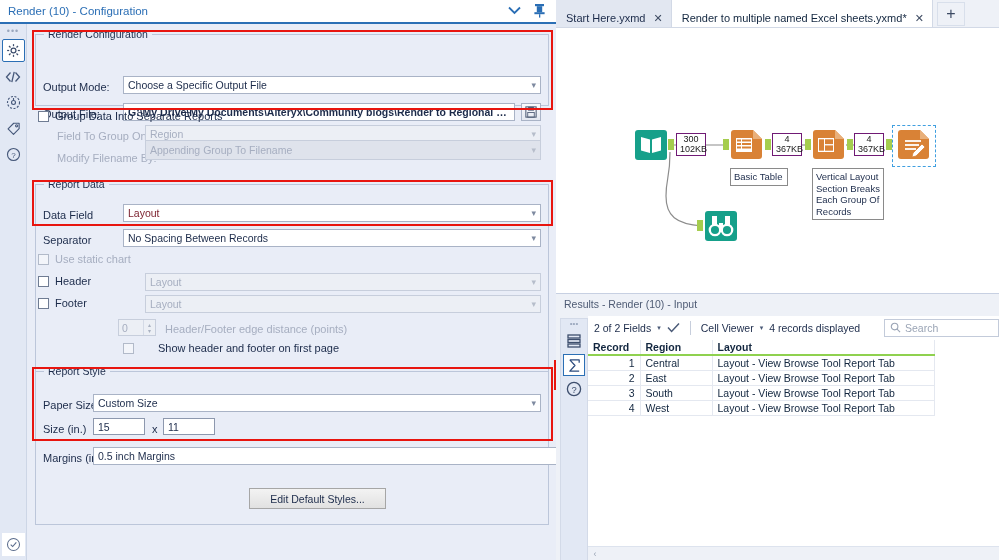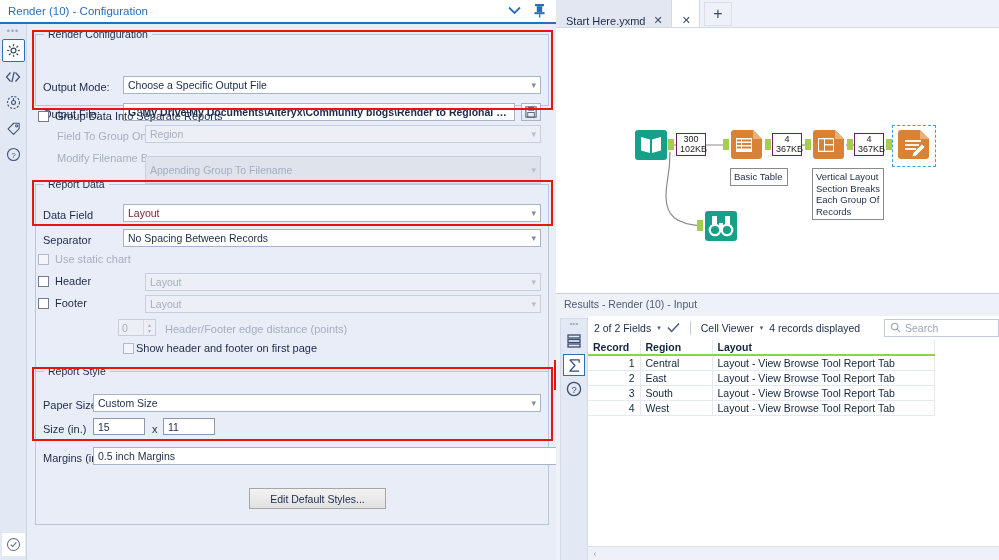--- a/index.html
+++ b/index.html
@@ -128,22 +128,22 @@
 
   
   #right { position:absolute; left:556px; top:0; width:443px; height:560px; background:#ffffff; }
 
   #tabstrip {
     position:absolute; left:0; top:0; width:443px; height:28px;
     background:#eef1f7; border-bottom:1px solid #d2d9e6;
     display:flex; align-items:flex-end;
   }
   .tab {
-    height:27px; display:flex; align-items:flex-end; gap:8px;
-    padding:0 8px 0 10px; font-size:11px; color:#1c2b4a; cursor:pointer;
+    height:27px; display:flex; align-items:flex-start; gap:8px;
+    padding:12px 8px 0 10px; font-size:11px; color:#1c2b4a; cursor:pointer;
     background:#e2e7f1; border-right:1px solid #d2d9e6;
   }
   .tab.active { background:#ffffff; color:#12263f; }
   .tab .x { color:#3f4c63; font-size:11px; }
   .tab-add {
     width:28px; height:24px; margin-left:4px; margin-bottom:1px;
     background:#eef1f7; border:1px solid #d8dfeb;
     display:flex; align-items:center; justify-content:center;
     font-size:16px; color:#3b4a63; cursor:pointer;
   }
@@ -338,21 +338,21 @@
         <span class="lbl">Group Data Into Separate Reports</span>
       </div>
 
       <span class="lbl dim" style="position:absolute; left:30px; top:106px;">Field To Group On:</span>
       <div class="field disabled" style="left:118px; top:101px; width:396px;">
         <span class="val">Region</span>
         <span class="caret">▾</span>
       </div>
 
       <span class="lbl dim" style="position:absolute; left:30px; top:128px;">Modify Filename By:</span>
-      <div class="field shade" style="left:118px; top:132px; width:396px; height:28px;">
+      <div class="field shade" style="left:118px; top:116px; width:396px; height:20px;">
         <span class="val">Appending Group To Filename</span>
         <span class="caret">▾</span>
       </div>
 
       <div class="group" style="left:8px; top:160px; width:514px; height:192px;">
         <span class="group-legend">Report Data</span>
       </div>
 
       <span class="lbl" style="position:absolute; left:16px; top:185px;">Data Field</span>
       <div class="field" style="left:96px; top:180px; width:418px;">
@@ -391,21 +391,21 @@
 
       <div class="spinner" style="left:91px; top:295px;">
         <span>0</span>
         <span class="spin-arrows">
           <span>▴</span>
             <span>▾</span>
         </span>
       </div>
       <span class="lbl dim" style="position:absolute; left:138px; top:299px;">Header/Footer edge distance (points)</span>
 
-      <div style="position:absolute; left:96px; top:318px; display:flex; align-items:center; gap:2px;">
+      <div style="position:absolute; left:96px; top:318px; display:flex; align-items:center; gap:24px;">
         <span class="cb dim"></span>
         <span class="lbl">Show header and footer on first page</span>
       </div>
 
       <div class="group" style="left:8px; top:347px; width:514px; height:154px;">
         <span class="group-legend">Report Style</span>
       </div>
 
       <span class="lbl" style="position:absolute; left:16px; top:375px;">Paper Size</span>
       <div class="field" style="left:66px; top:370px; width:448px;">
@@ -441,20 +441,21 @@
   <div id="red-edge"></div>
 
   <div id="right">
 
     <div id="tabstrip">
       <div class="tab">
         <span>Start Here.yxmd</span>
         <span class="x">✕</span>
       </div>
       <div class="tab active">
+        <span>Render to multiple named Excel sheets.yxmd*</span>
         <span class="x">✕</span>
       </div>
       <div class="tab-add">
         <span>+</span>
       </div>
     </div>
 
     <div id="canvas">
 
       <svg width="443" height="265" style="position:absolute; left:0; top:0;">

